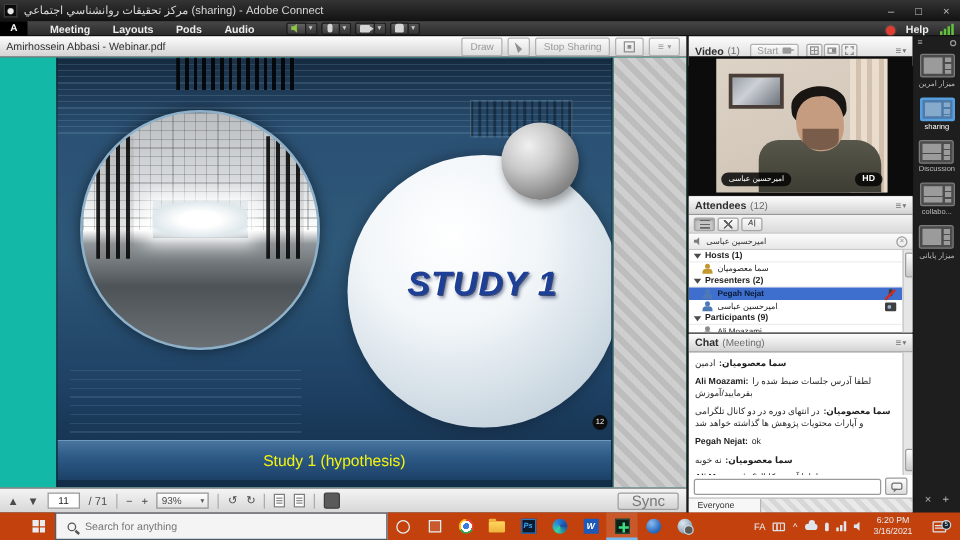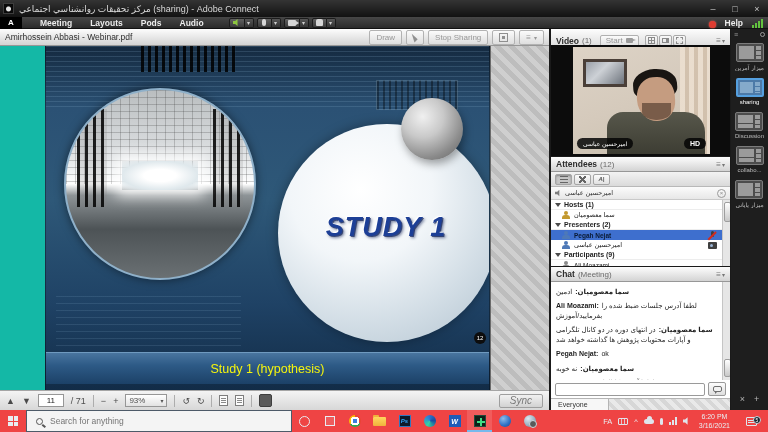--- a/index.html
+++ b/index.html
@@ -120,22 +120,22 @@
                 text-align:center; font-family:inherit; color:#222; }
   .zoom-select { width:42px; height:13px; border:1px solid #969696; background:linear-gradient(#fff,#e2e2e2);
                  display:flex; align-items:center; justify-content:space-between; padding:0 3px; font-size:8px; }
   .zoom-select .caret { font-size:6px; color:#555; }
   .tb-divider { width:1px; height:12px; background:#adadad; }
   .doc-icon { width:9px; height:11px; background:#fdfdfd; border:1px solid #7e7e7e; position:relative; }
   .doc-icon::after { content:""; position:absolute; left:1px; top:2px; width:5px; height:1px;
                      background:#8a8a8a; box-shadow:0 2px 0 #8a8a8a, 0 4px 0 #8a8a8a; }
   .pan-icon { width:13px; height:13px; background:#5a5a5a; border:1px solid #3e3e3e; border-radius:2px; }
   .sync-btn { margin-left:auto; height:14px; border:1px solid #9e9e9e; border-radius:2px; padding:0 10px;
-              background:linear-gradient(#f1f1f1,#d2d2d2); color:#787878; font-size:10px;
-              display:flex; align-items:center;font-style:italic; }
+              background:linear-gradient(#f1f1f1,#d2d2d2); color:#787878; font-size:12px;
+              display:flex; align-items:center; }
 
   
   .video-pod { position:absolute; left:551px; top:29px; width:179px; height:127px; background:#000; }
   .start-btn { margin-left:8px; height:12px; border:1px solid #b0b0b0; border-radius:2px; color:#979797;
                background:linear-gradient(#fbfbfb,#dedede); font-size:8px; display:flex; align-items:center;
                padding:0 5px; gap:3px; }
   .cam-glyph { width:7px; height:5px; background:#9a9a9a; border-radius:1px; position:relative; }
   .cam-glyph::after { content:""; position:absolute; right:-3px; top:1px;
                       border-left:3px solid #9a9a9a; border-top:1.5px solid transparent; border-bottom:1.5px solid transparent; }
   .vp-icons { display:flex; gap:1px; margin-left:6px; }
@@ -248,22 +248,22 @@
   .lb-item.selected .lb-thumb { background:#4d7aa8; border:2px solid #55a0e0; }
   .lb-item.selected .lb-thumb::before { background:#85aacb; }
   .lb-item.selected .lb-thumb::after { background:repeating-linear-gradient(180deg,#85aacb 0 4px,#4d7aa8 4px 5px); }
   .lb-label { margin-top:2px; font-size:6px; color:#bdbdbd; max-width:35px;
               white-space:nowrap; overflow:hidden; text-overflow:ellipsis; }
   .lb-item.selected .lb-label { color:#fff; }
   .lb-footer { position:absolute; bottom:6px; left:0; right:0; display:flex; justify-content:center;
                gap:9px; color:#b5b5b5; font-size:9px; }
 
   
-  .taskbar { position:absolute; left:0; top:410px; width:768px; height:22px; background:#ef4444;
-             display:flex; align-items:stretch; color:#e8edf2; }
+  .taskbar { position:absolute; left:0; top:410px; width:768px; height:22px; background:#c2410c;
+             display:flex; align-items:stretch; color:#e8edf2;padding-left:18px; }
   .tb-start { width:26px; display:flex; align-items:center; justify-content:center; }
   .win-logo { width:10px; height:10px; display:grid; grid-template-columns:1fr 1fr; grid-template-rows:1fr 1fr; gap:1px; }
   .win-logo i { background:#e8edf2; }
   .tb-search { width:266px; background:#f4f4f4; border:1px solid #4d5a68; color:#5f5f5f;
                display:flex; align-items:center; gap:7px; padding:0 9px; }
   .tb-search input { border:none; outline:none; background:transparent; font-size:8.5px; width:100%;
                      font-family:inherit; color:#5f5f5f; }
   .mag-icon { width:7px; height:7px; border:1.5px solid #555; border-radius:50%; position:relative; flex:0 0 7px; }
   .mag-icon::after { content:""; position:absolute; left:5px; top:6px; width:4px; height:1.5px;
                      background:#555; transform:rotate(40deg); }

